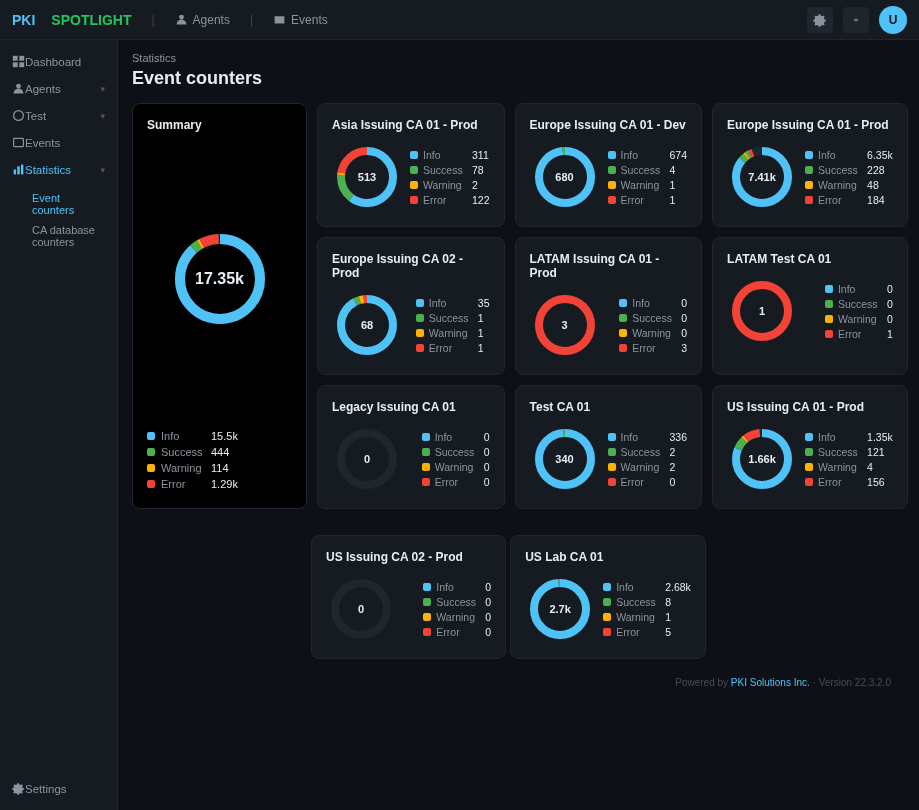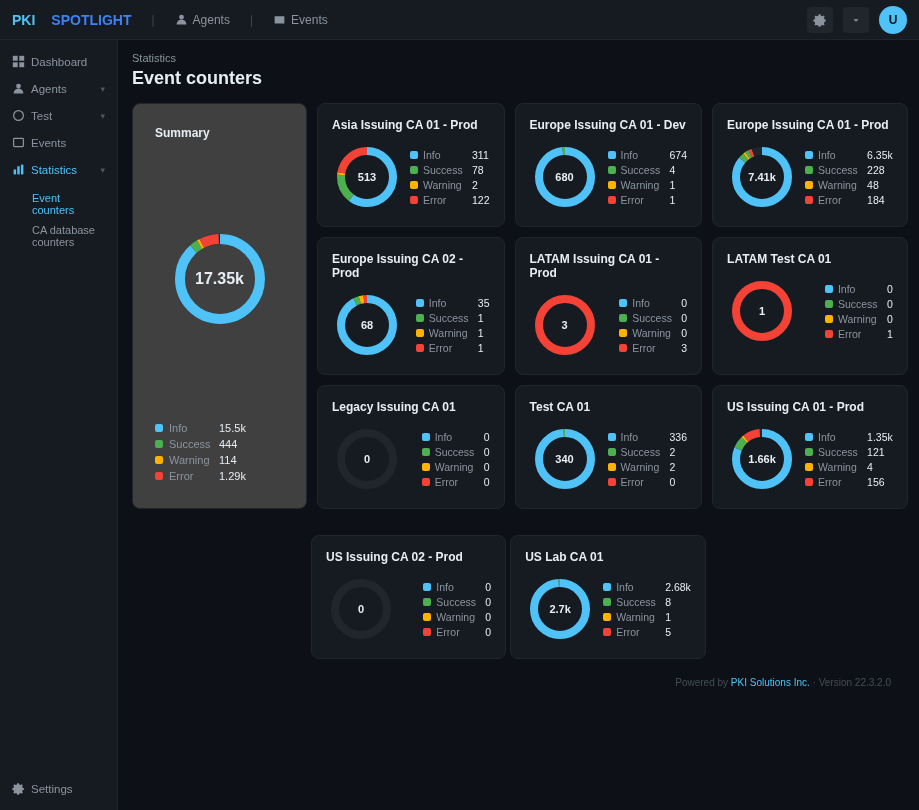--- a/index.html
+++ b/index.html
@@ -28,21 +28,21 @@
     }
     .logo {
       font-weight: 700;
       font-size: 14px;
       color: #fff;
       display: flex;
       align-items: center;
       gap: 16px;
     }
     .logo-pki { color: #4fc3f7; }
-    .logo-spot { color: #3b82f6; }
+    .logo-spot { color: #22c55e; }
     .nav-divider { color: #444; margin: 0 4px; }
     .nav-item {
       display: flex; align-items: center; gap: 5px;
       color: #8b949e; font-size: 12px; cursor: pointer;
     }
     .nav-item svg { width: 13px; height: 13px; fill: currentColor; }
     .nav-right { margin-left: auto; display: flex; align-items: center; gap: 10px; }
     .nav-icon-btn {
       width: 26px; height: 26px; background: #21262d;
       border-radius: 4px; display: flex; align-items: center; justify-content: center;
@@ -70,21 +70,21 @@
       padding: 8px 0;
       display: flex;
       flex-direction: column;
     }
     .sidebar-item {
       display: flex; align-items: center; justify-content: space-between;
       padding: 7px 12px;
       color: #8b949e; font-size: 11.5px; cursor: pointer;
     }
     .sidebar-item.active { color: #4fc3f7; }
-    .sidebar-item-left { display: flex; align-items: center; gap: 6px; }
+    .sidebar-item-left { display: flex; align-items: center; }
     .sidebar-item svg { width: 13px; height: 13px; fill: currentColor; flex-shrink: 0; }
     .sidebar-sub {
       padding: 5px 0 5px 20px;
     }
     .sidebar-sub-item {
       padding: 4px 12px;
       font-size: 11px;
       color: #8b949e; cursor: pointer;
     }
     .sidebar-sub-item.active { color: #4fc3f7; }
@@ -99,24 +99,24 @@
     }
     .breadcrumb {
       font-size: 11px; color: #8b949e; margin-bottom: 4px;
     }
     .page-title {
       font-size: 18px; font-weight: 600; color: #e6edf3; margin-bottom: 14px;
     }
     .summary-card {
       grid-column: 1;
       grid-row: 1 / span 3;
-      background: #404040;
+      background: #000000;
       border: 1px solid #21262d;
       border-radius: 8px;
-      padding: 22px;
+      padding: 14px;
       display: flex;
       flex-direction: column;
     }
     .card {
       background: #161b22;
       border: 1px solid #21262d;
       border-radius: 8px;
       padding: 14px;
     }
     .card-title {

